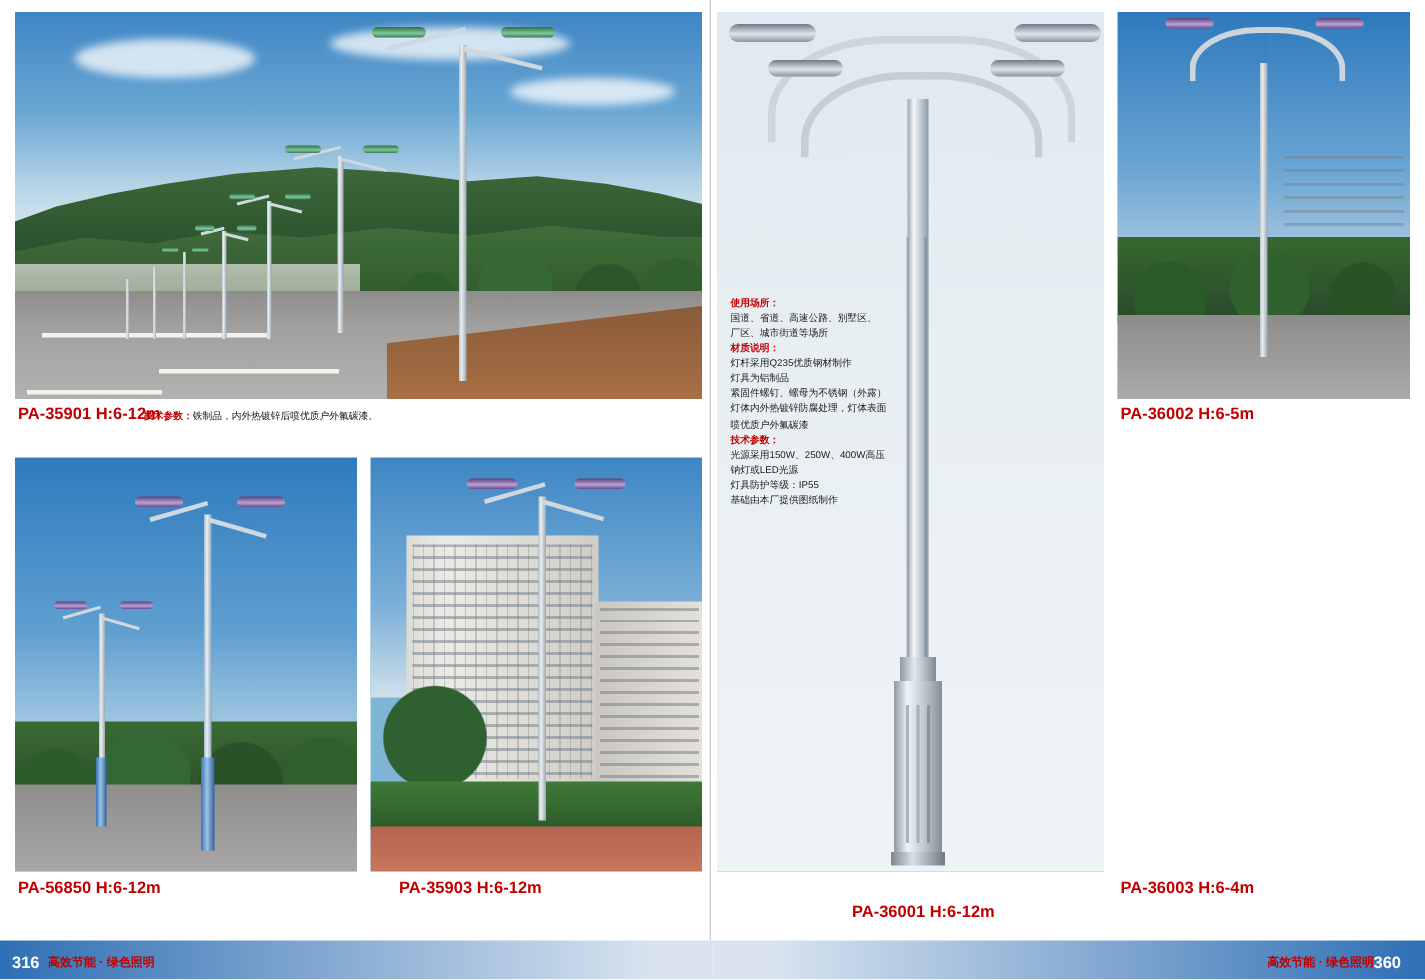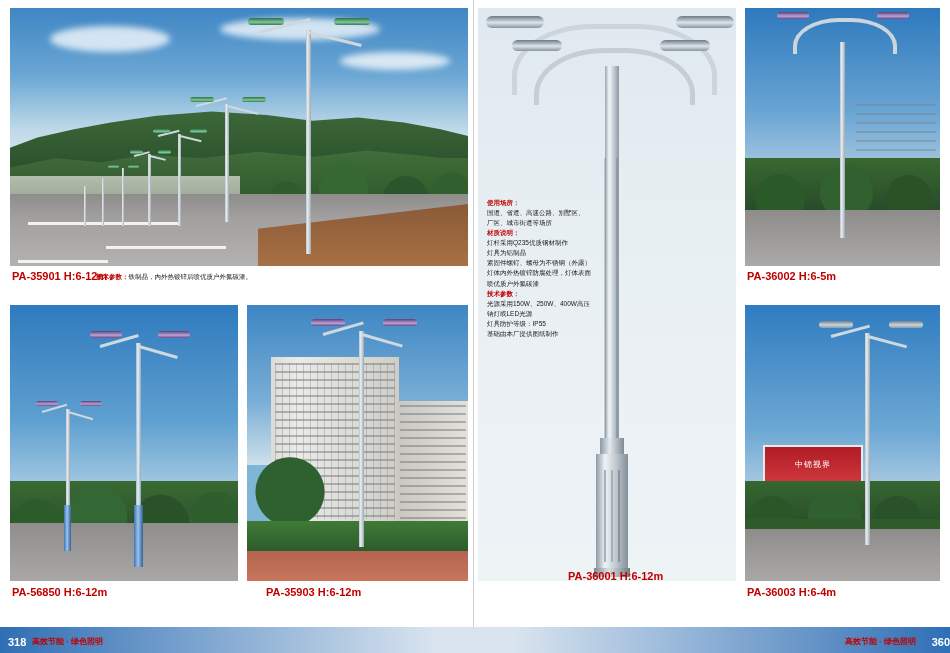--- a/index.html
+++ b/index.html
@@ -257,21 +257,21 @@
   .footer-bar.left { left: 0; background: linear-gradient(to right, #2f6fb5, #d9e4ef 92%); }
   .footer-bar.right { right: 0; background: linear-gradient(to left, #2f6fb5, #d9e4ef 92%); }
   .pagenum {
     position: absolute;
     bottom: 5px;
     font-size: 11px;
     font-weight: bold;
     color: #ffffff;
   }
   .pagenum.left { left: 8px; }
-  .pagenum.right { right: 0; }
+  .pagenum.right { right: 16px; }
   .footer-text {
     position: absolute;
     bottom: 6px;
     font-size: 8px;
     color: #c00000;
     font-weight: bold;
     white-space: nowrap;
   }
   .footer-text.left { left: 32px; }
   .footer-text.right { right: 34px; }
@@ -416,55 +416,40 @@
     <div>紧固件螺钉、螺母为不锈钢（外露）</div>
     <div>灯体内外热镀锌防腐处理，灯体表面</div>
     <div>喷优质户外氟碳漆</div>
     <div class="hdr">技术参数：</div>
     <div>光源采用150W、250W、400W高压</div>
     <div>钠灯或LED光源</div>
     <div>灯具防护等级：IP55</div>
     <div>基础由本厂提供图纸制作</div>
   </div>
 
-  <div class="caption" style="left:568px; top:570px;text-align:right;">PA-36001 H:6-12m</div>
+  <div class="caption" style="left:568px; top:602px;text-align:right;">PA-36001 H:6-12m</div>
 
   <div class="photo" id="p5">
     <div class="sky"></div>
     <div class="bldg"></div>
     <div class="greens"></div>
     <div class="road"></div>
 
     <div class="pole" style="left:95px; top:34px; width:5px; height:196px;"></div>
     <div style="position:absolute; left:48px; top:10px; width:50px; height:32px; border-left:4px solid #ccd5db; border-top:4px solid #ccd5db; border-top-left-radius:46px 28px;"></div>
     <div style="position:absolute; left:98px; top:10px; width:50px; height:32px; border-right:4px solid #ccd5db; border-top:4px solid #ccd5db; border-top-right-radius:46px 28px;"></div>
     <div class="head purple" style="left:32px; top:4px; width:32px;"></div>
     <div class="head purple" style="left:132px; top:4px; width:32px;"></div>
   </div>
   <div class="caption" style="left:747px; top:270px;">PA-36002 H:6-5m</div>
 
-  <div class="photo" id="p6">
-    <div class="sky"></div>
-    <div class="billboard">
-        <span>中锦视界</span>
-      </div>
-    <div class="greens"></div>
-    <div class="hedge"></div>
-    <div class="road"></div>
-
-    <div class="pole" style="left:120px; top:28px; width:5px; height:212px;"></div>
-    <div class="arm" style="left:86px; top:30px; width:40px; height:3px; transform: rotate(-15deg);"></div>
-    <div class="arm" style="left:123px; top:30px; width:40px; height:3px; transform: rotate(15deg);"></div>
-    <div class="head" style="left:74px; top:16px; width:34px;"></div>
-    <div class="head" style="left:144px; top:16px; width:34px;"></div>
-  </div>
   <div class="caption" style="left:747px; top:586px;">PA-36003 H:6-4m</div>
 
   <div class="divider"></div>
 
   <div class="footer-bar left"></div>
   <div class="footer-bar right"></div>
-  <div class="pagenum left">318</div>
+  <div class="pagenum left">316</div>
   <div class="pagenum right">360</div>
   <div class="footer-text left">高效节能 · 绿色照明</div>
   <div class="footer-text right">高效节能 · 绿色照明</div>
 
 </div>
 
 </body></html>

